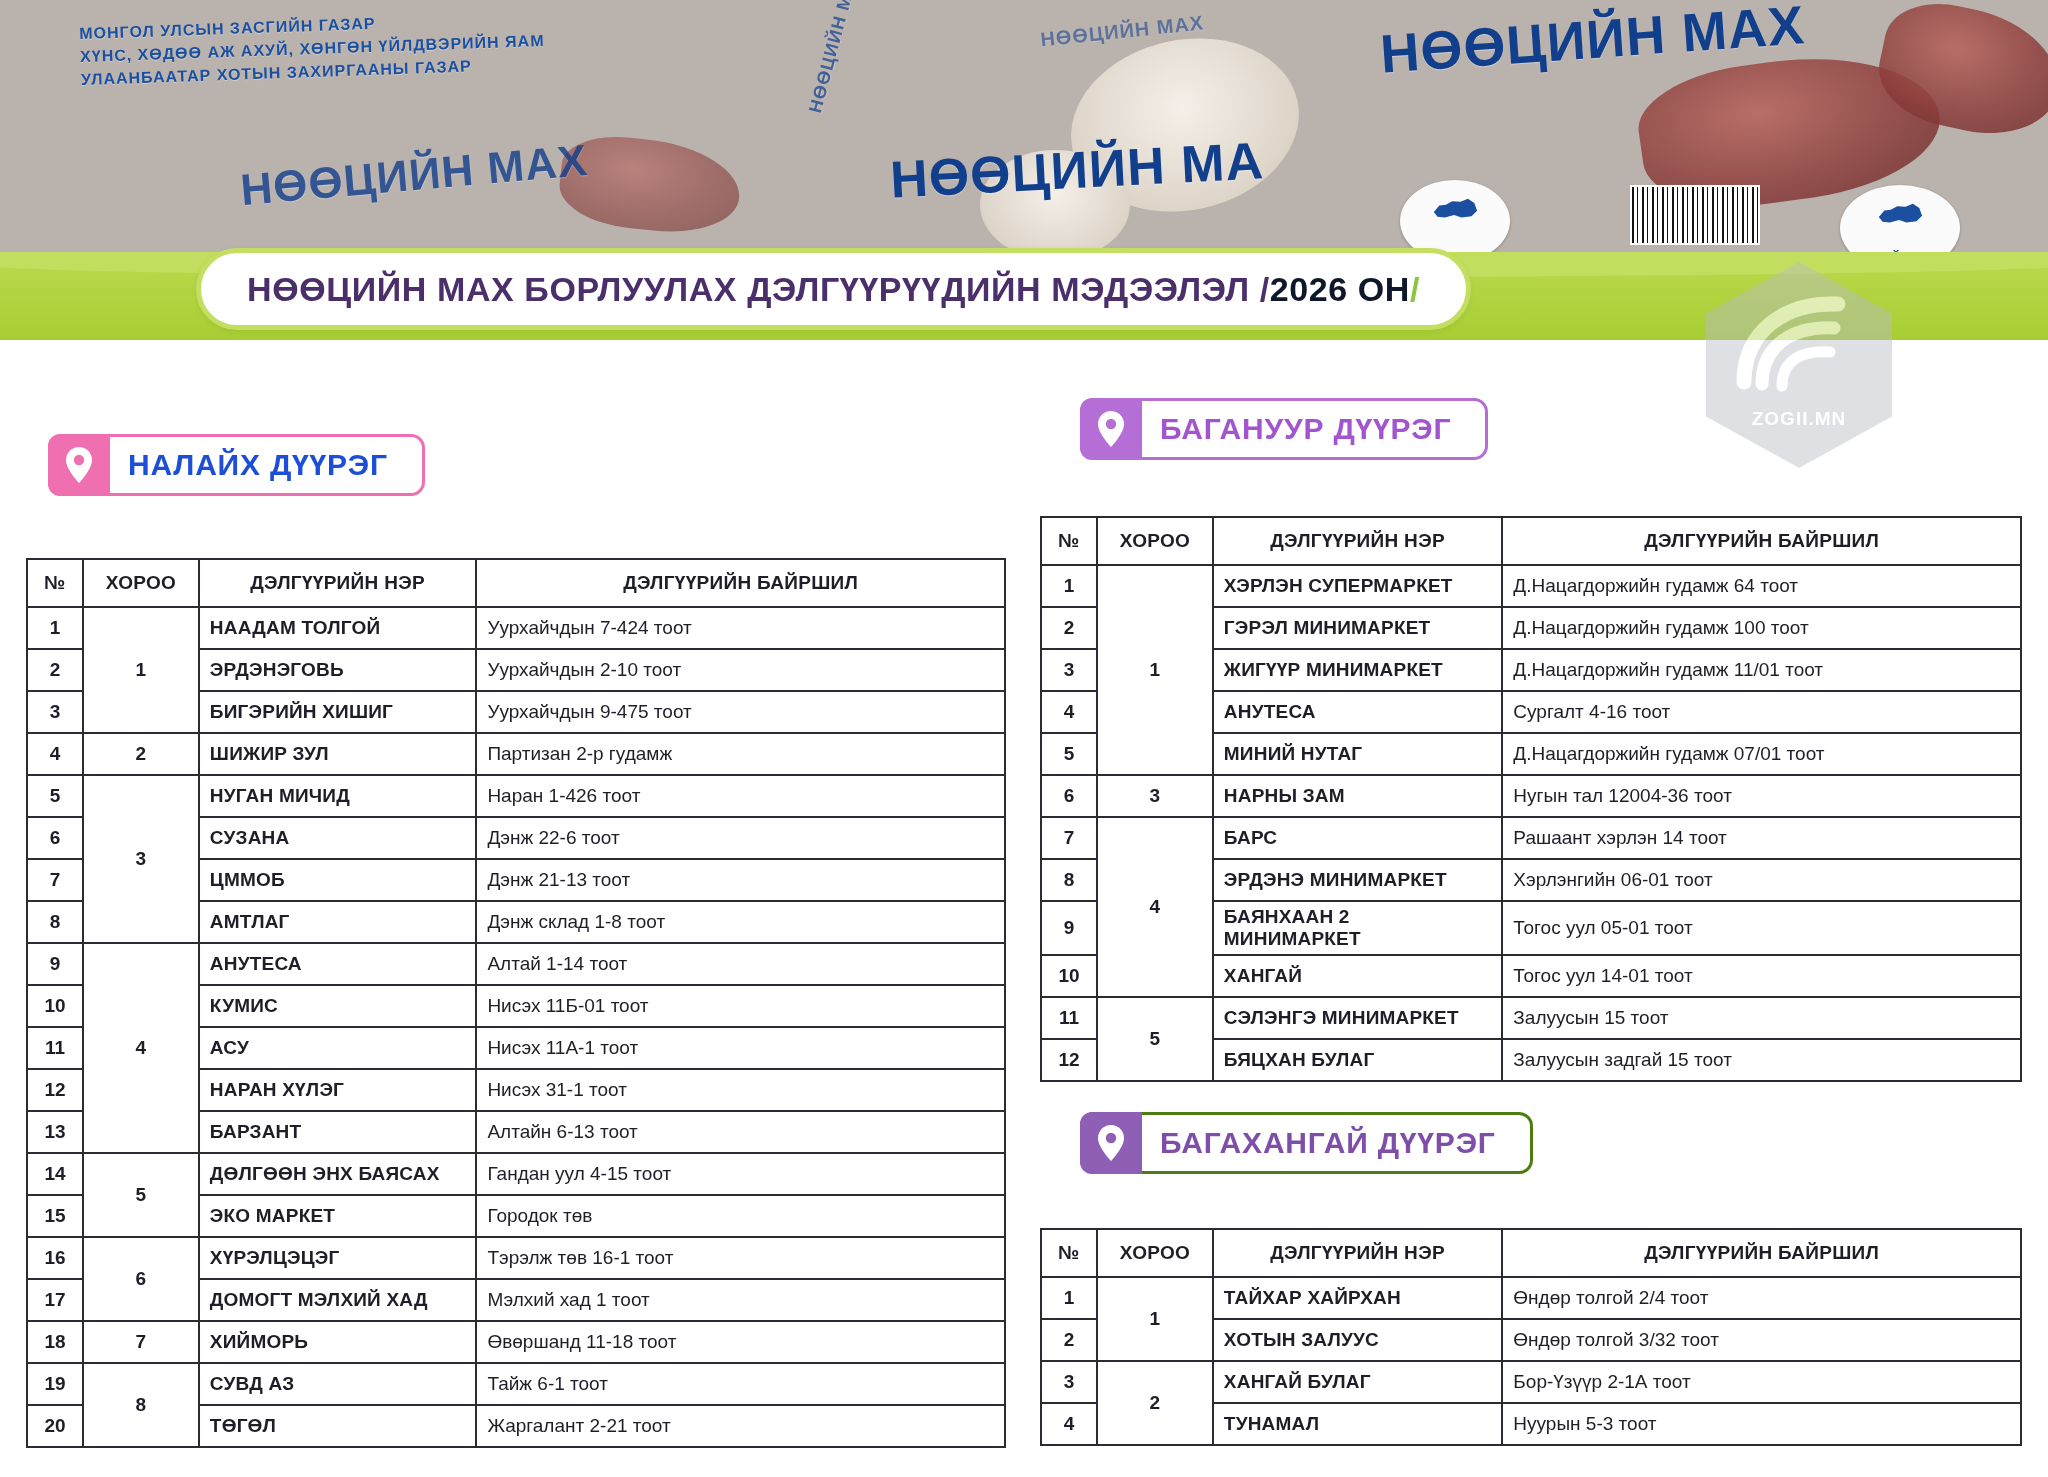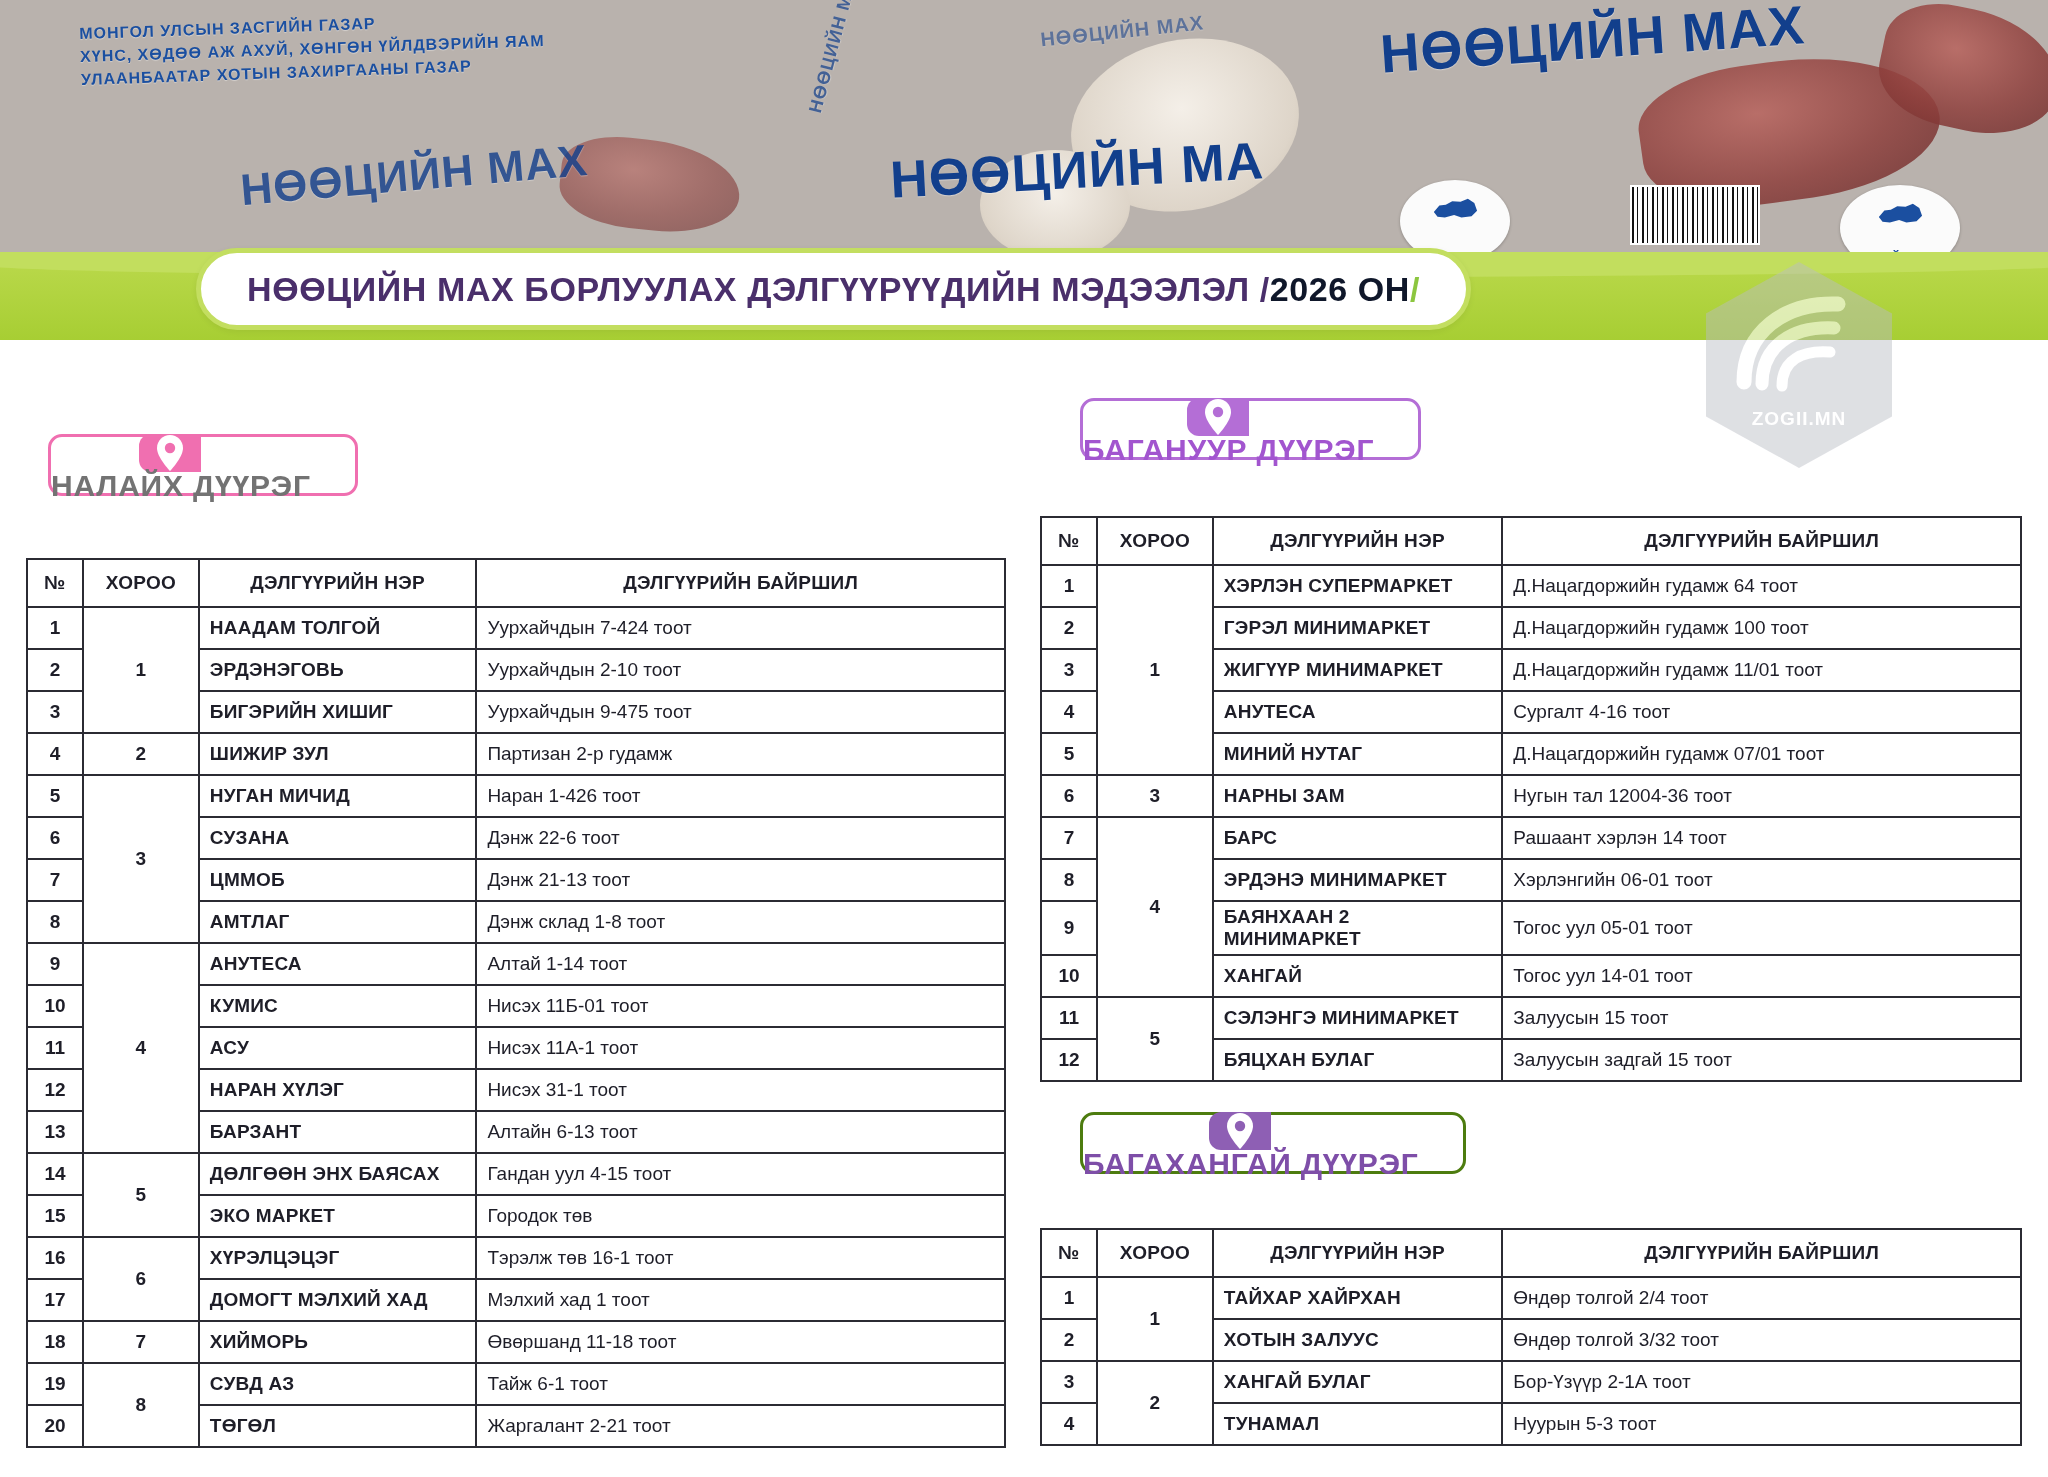--- a/index.html
+++ b/index.html
@@ -132,38 +132,37 @@
     color: #ffffff; font-size: 19px; font-weight: 700; letter-spacing: 1px;
   }
 
   
   .sec-head {
     position: absolute;
     display: flex; align-items: center;
     height: 62px;
     border-radius: 14px;
     background: #ffffff;
-    padding-right: 44px;
-    flex-direction: column;
+    padding-right: 34px;
   }
   .sec-head.pink { border: 3px solid #f06fb0; }
   .sec-head.violet { border: 3px solid #b46ed6; }
   .sec-head.purple { border: 3px solid #4d7c0f; }
   .sec-pin {
     width: 62px; height: 62px; margin: -3px 18px -3px -3px;
     border-radius: 12px 0 0 12px;
     display: flex; align-items: center; justify-content: center;
   }
   .pin-pink { background: #f06fb0; }
   .pin-violet { background: #b46ed6; }
   .pin-purple { background: #8e5fb4; }
   .sec-title {
     font-size: 30px; font-weight: 800; letter-spacing: .8px; white-space: nowrap;
   }
-  .t-pink { color: #737373; }
+  .t-pink { color: #1d4ed8; }
   .t-violet { color: #a255cf; }
   .t-purple { color: #7e4ea8; }
 
   
   table {
     position: absolute;
     border-collapse: collapse;
     font-size: 19px;
     color: #1e1e28;
     background: #fff;

